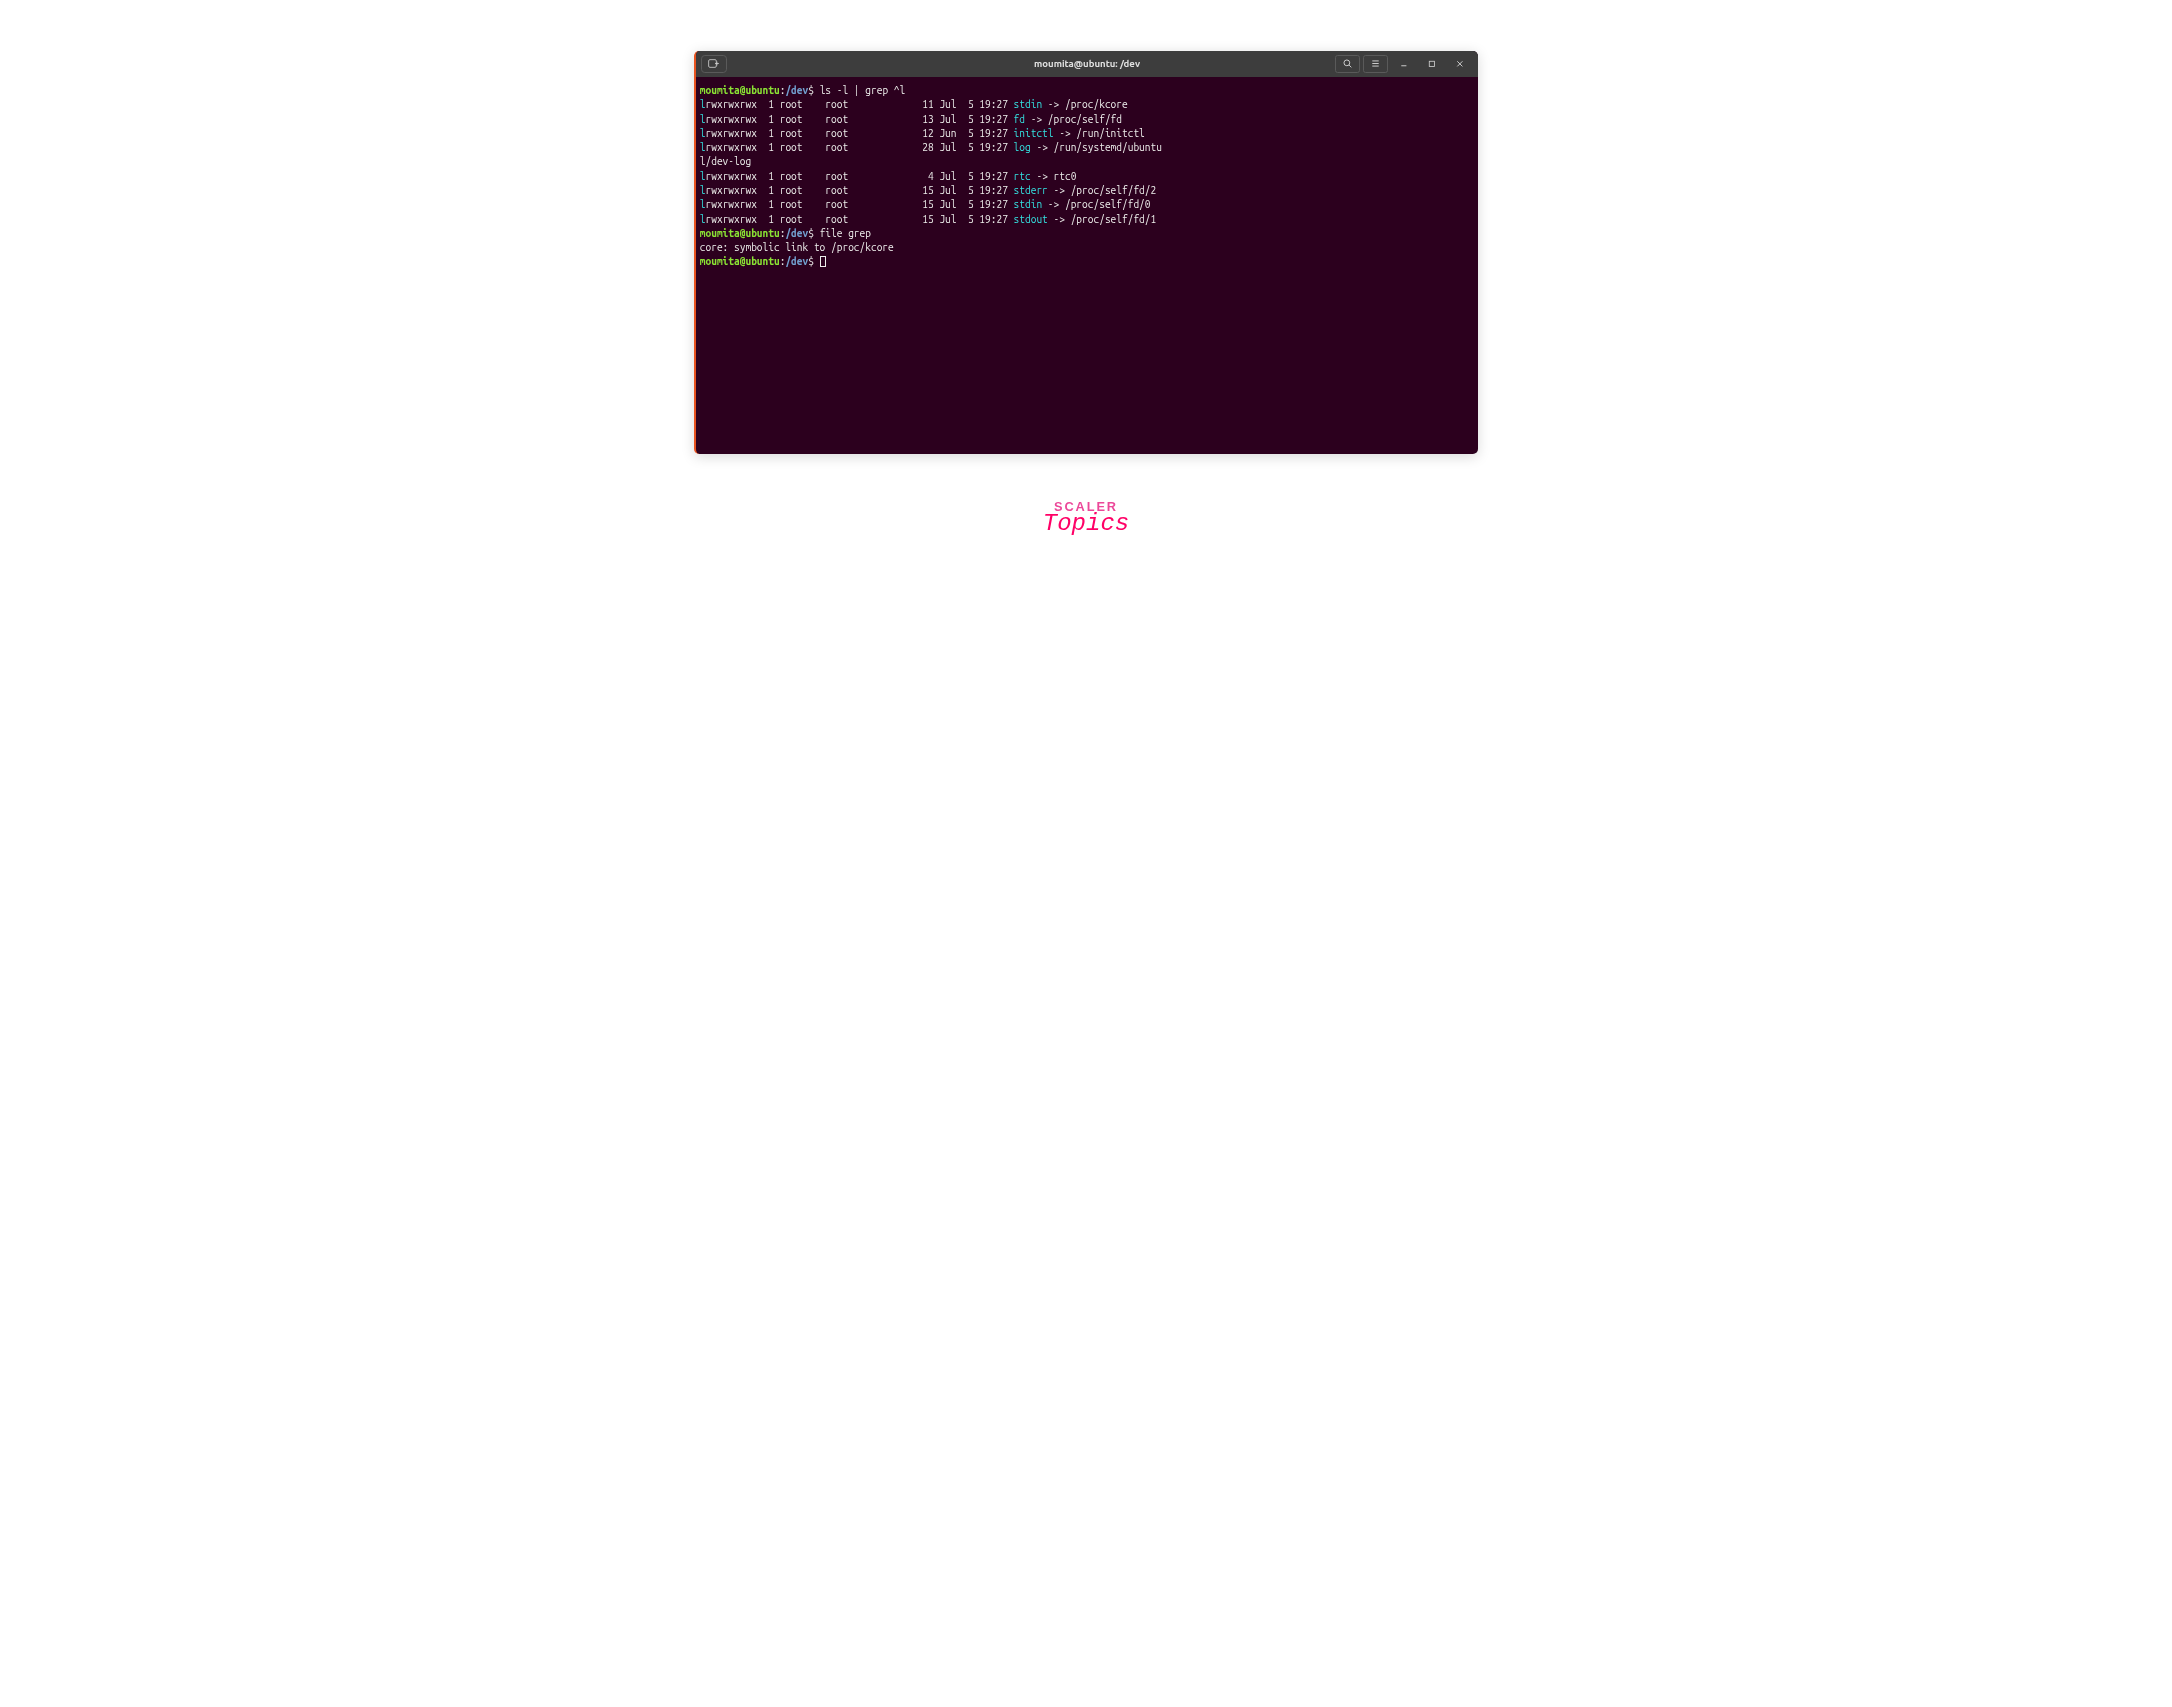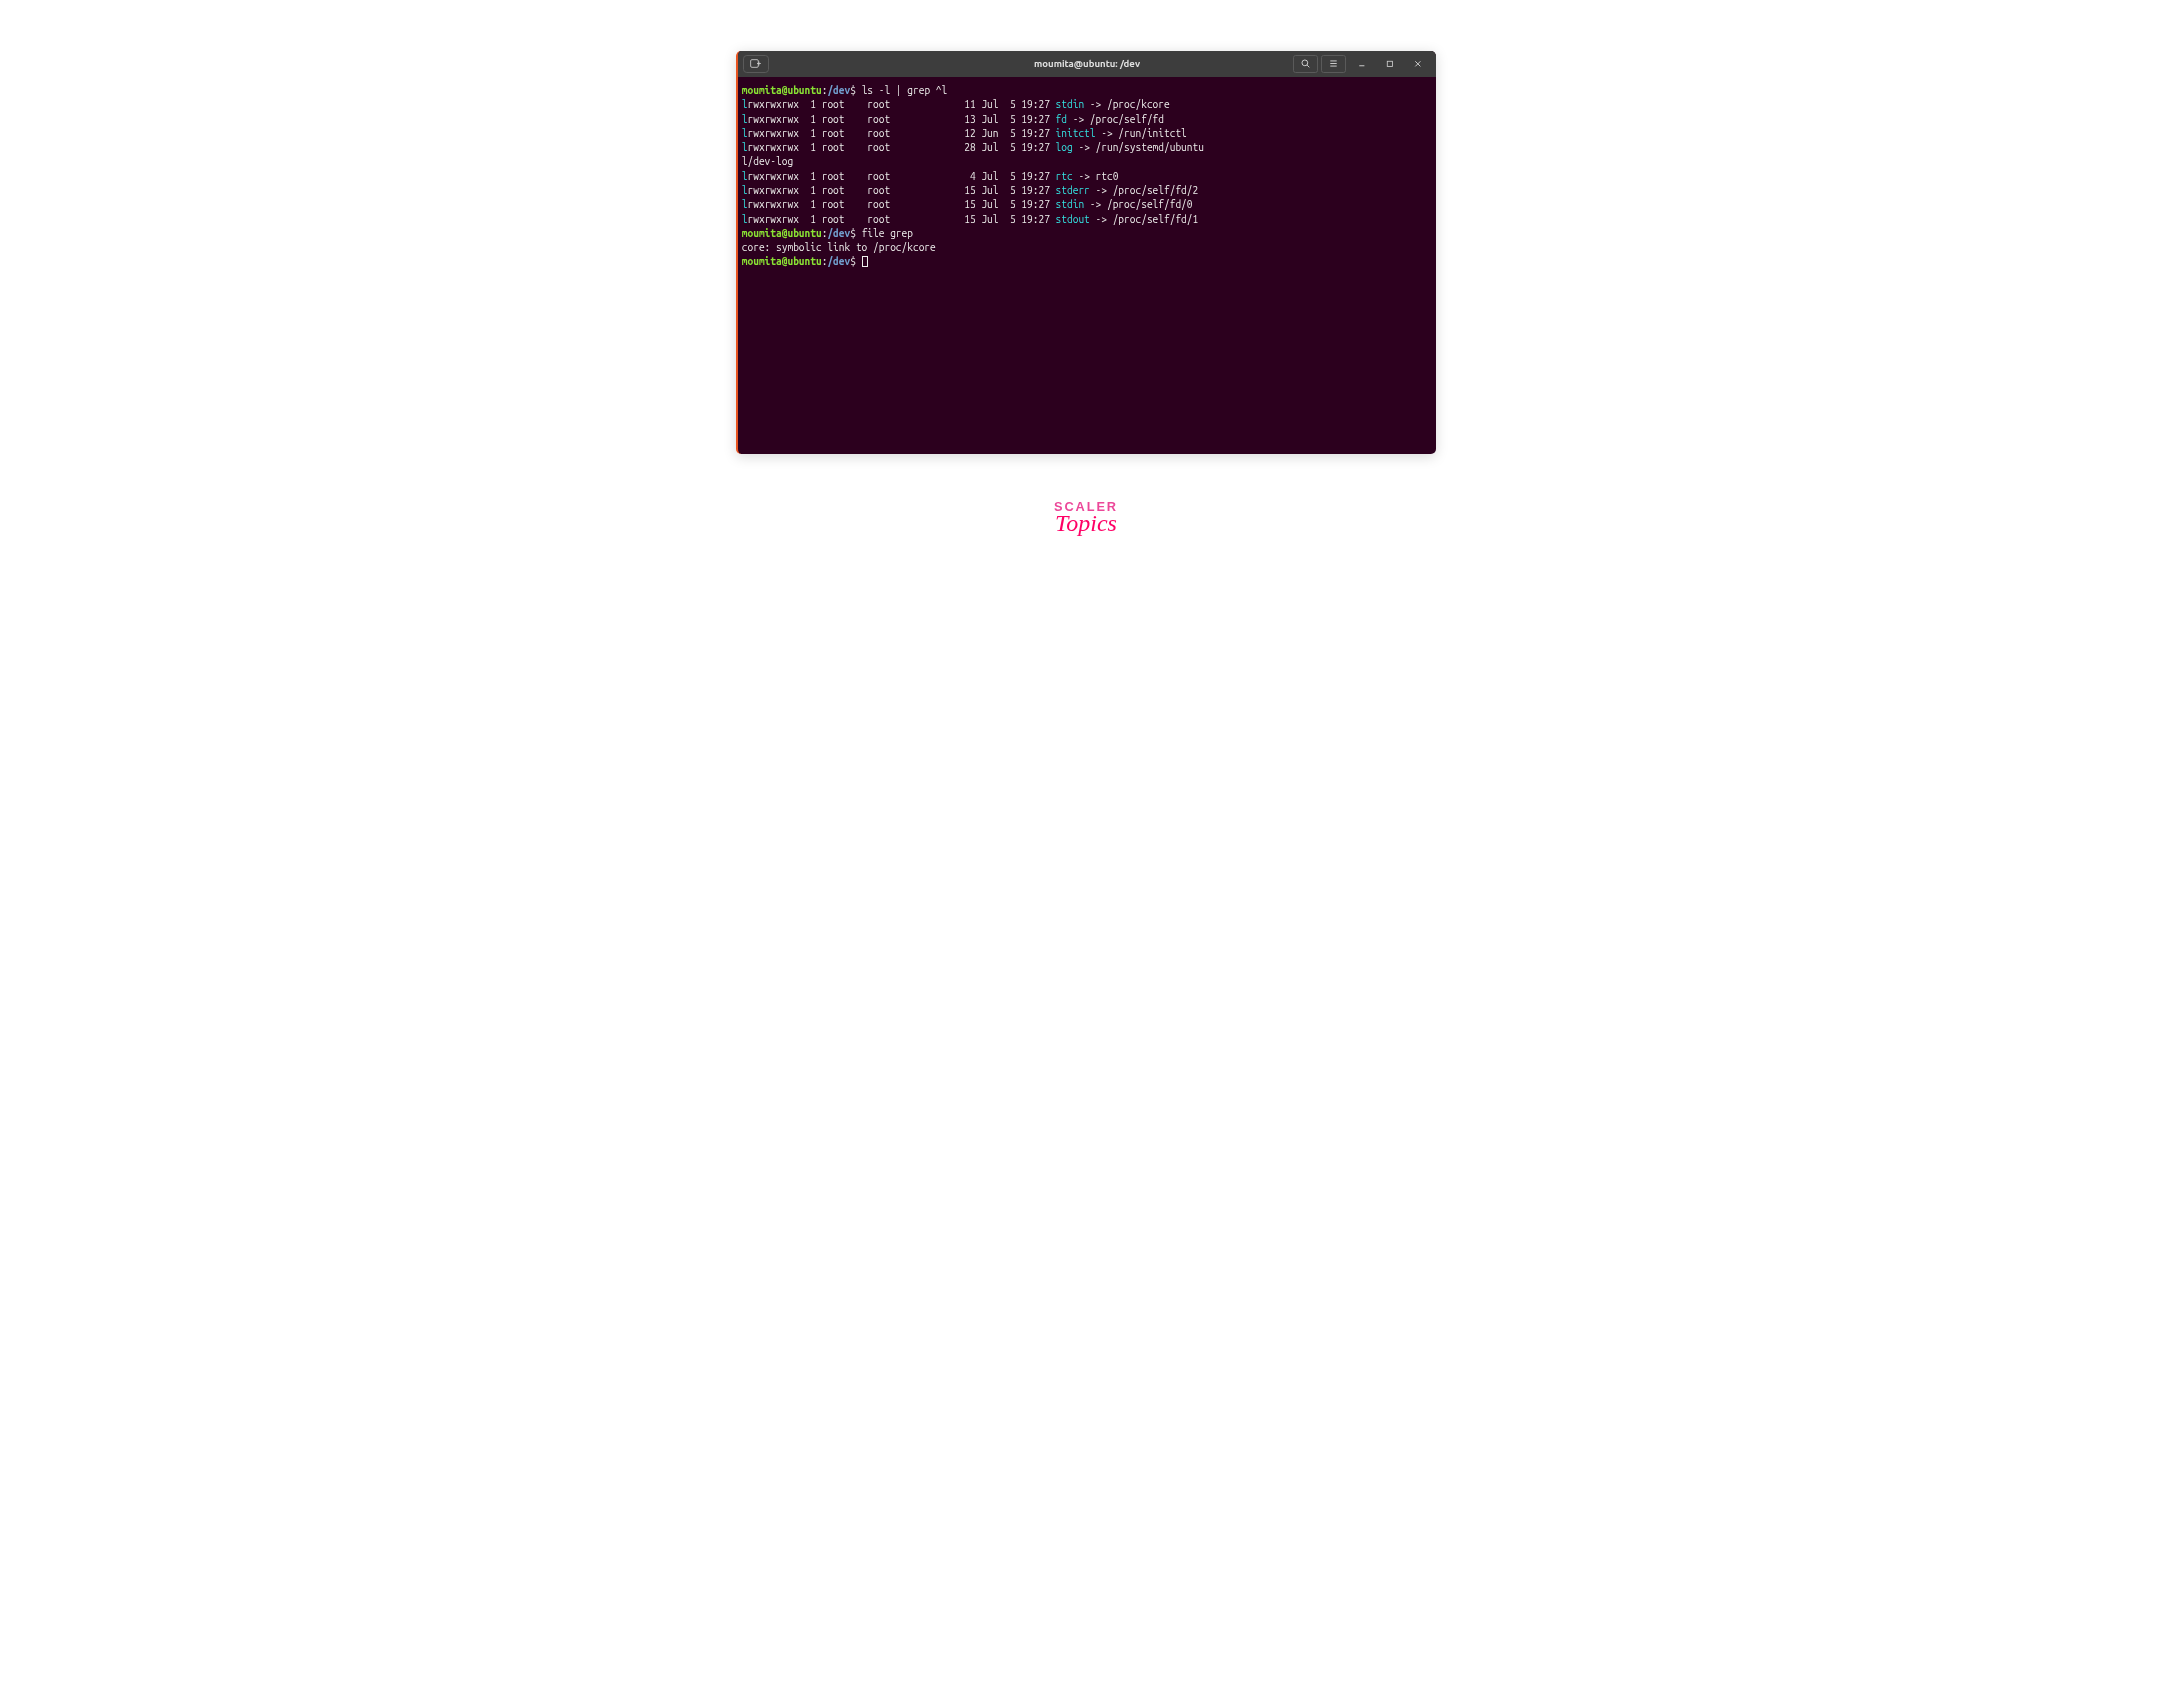--- a/index.html
+++ b/index.html
@@ -5,21 +5,21 @@
   * { margin: 0; padding: 0; box-sizing: border-box; }
   body {
     background: #ffffff;
     font-family: 'Ubuntu Mono', 'DejaVu Sans Mono', 'Courier New', monospace;
     display: flex;
     flex-direction: column;
     align-items: center;
     padding: 51px 64px 25.6px;
   }
   .terminal-window {
-    width: 700px;
+    width: 784px;
     background: #2c001e;
     border-radius: 5.1px;
     overflow: hidden;
     box-shadow: 0 2.6px 12.8px rgba(0,0,0,0.15);
     border-left: 2.6px solid #e95420;
   }
   .titlebar {
     height: 25.6px;
     background: #3d3d3d;
     display: flex;
@@ -96,21 +96,21 @@
     text-align: center;
   }
   .logo-top {
     font-family: 'Arial Black', Arial, sans-serif;
     font-weight: 900;
     letter-spacing: 1.9px;
     font-size: 12.8px;
     color: #ec4899;
   }
   .logo-bottom {
-    font-family: Liberation Serif, serif;
+    font-family: Liberation Mono, monospace;
     font-size: 24px;
     color: #ff0066;
     margin-top: -3.8px;
     font-style: italic;
   }
 </style>
 </head>
 <body>
 
 <div class="terminal-window">

